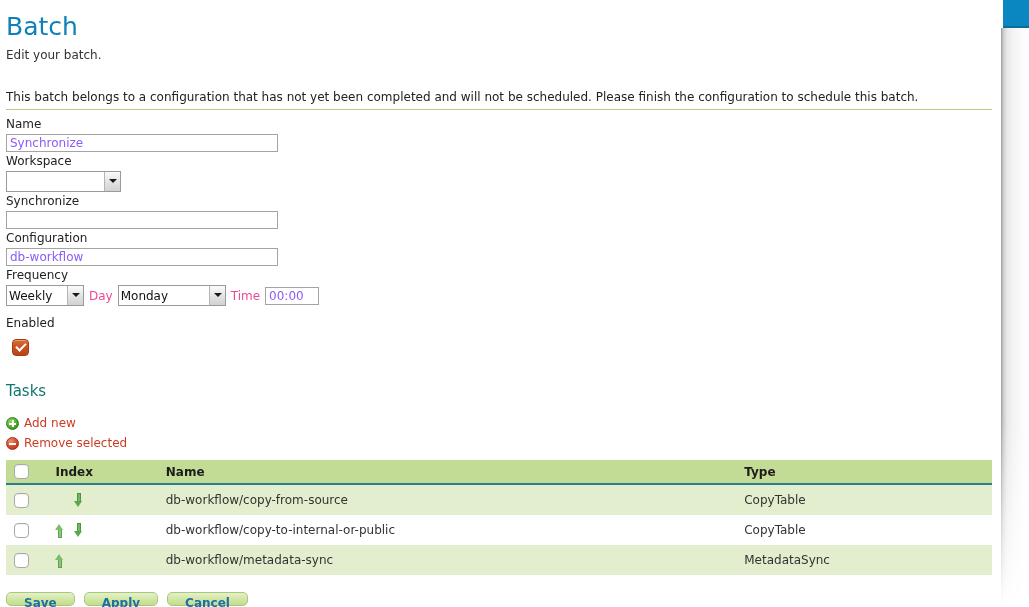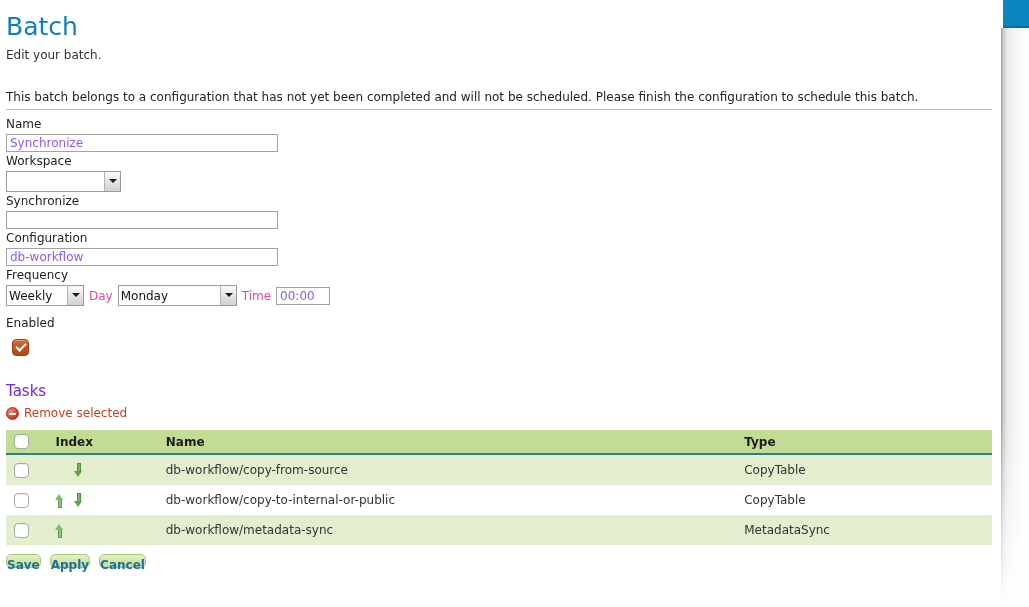--- a/index.html
+++ b/index.html
@@ -147,21 +147,21 @@
     top: 7px;
     left: 4px;
     width: 0;
     height: 0;
     border-left: 4px solid transparent;
     border-right: 4px solid transparent;
     border-top: 4px solid #1a1a1a;
   }
   .workspace-select { width: 115px; }
   .freq-select { width: 78px; font-size: 13px; }
-  .day-select { width: 119px; font-size: 13px; }
+  .day-select { width: 108px; font-size: 13px; }
 
   .freq-row {
     display: flex;
     align-items: center;
     gap: 0px;
   }
   .inline-label {
     font-size: 12px;
     color: #ec4899;
     padding: 0 5px;
@@ -191,21 +191,21 @@
     border-left: 2.5px solid #ffffff;
     border-bottom: 2.5px solid #ffffff;
     transform: rotate(-45deg);
   }
 
   h2#tasks-title {
     margin: 0;
     padding: 26px 0 0 6px;
     font-size: 15px;
     font-weight: normal;
-    color: #6d28d9;
+    color: #0f766e;
   }
 
   .link-row {
     padding: 6px 0 0 6px;
     display: flex;
     align-items: center;
     line-height: 14px;
   }
   .link-row.first { padding-top: 16px; }
   .link-row a {
@@ -238,21 +238,21 @@
     border: 1px solid #a62f16;
   }
   .icon-minus:before {
     content: "";
     position: absolute;
     left: 2px; top: 5px; width: 7px; height: 2px;
     background: #ffffff;
   }
 
   table.tasks-table {
-    margin: 10px 0 0 6px;
+    margin: 10px 0 8px 6px;
     width: 986px;
     border-collapse: collapse;
     font-size: 12px;
   }
   table.tasks-table thead th {
     background: #c3dc95;
     color: #1c1c1c;
     font-weight: bold;
     text-align: left;
     height: 23px;
@@ -330,21 +330,21 @@
   }
   button.gs-button {
     font-family: "DejaVu Sans", "Liberation Sans", sans-serif;
     font-size: 12px;
     font-weight: bold;
     color: #1d6fa5;
     background: linear-gradient(to bottom, #e4f0c8 0%, #d2e7a7 50%, #c2dd8e 100%);
     border: 1px solid #a9c87c;
     border-radius: 5px;
     height: 14px;
-    padding: 0 0;
+    padding: 0 17px;
     cursor: pointer;
     line-height: 21px;
   }
 </style>
 </head>
 <body>
 
 <div id="content">
 
   <h1 id="page-title">Batch</h1>
@@ -390,20 +390,24 @@
       <input class="text-field time-field" type="text" value="00:00" style="">
     </div>
 
     <div class="field-label enabled-label">Enabled</div>
     <div class="check-orange"></div>
 
   </div>
 
   <h2 id="tasks-title">Tasks</h2>
 
+  <div class="link-row first">
+    <span class="icon-circle icon-plus"></span>
+    <a href="#">Add new</a>
+  </div>
   <div class="link-row">
     <span class="icon-circle icon-minus"></span>
     <a href="#">Remove selected</a>
   </div>
 
   <table class="tasks-table">
     <thead>
       <tr>
         <th class="col-check">
           <div class="check-box-white"></div>

